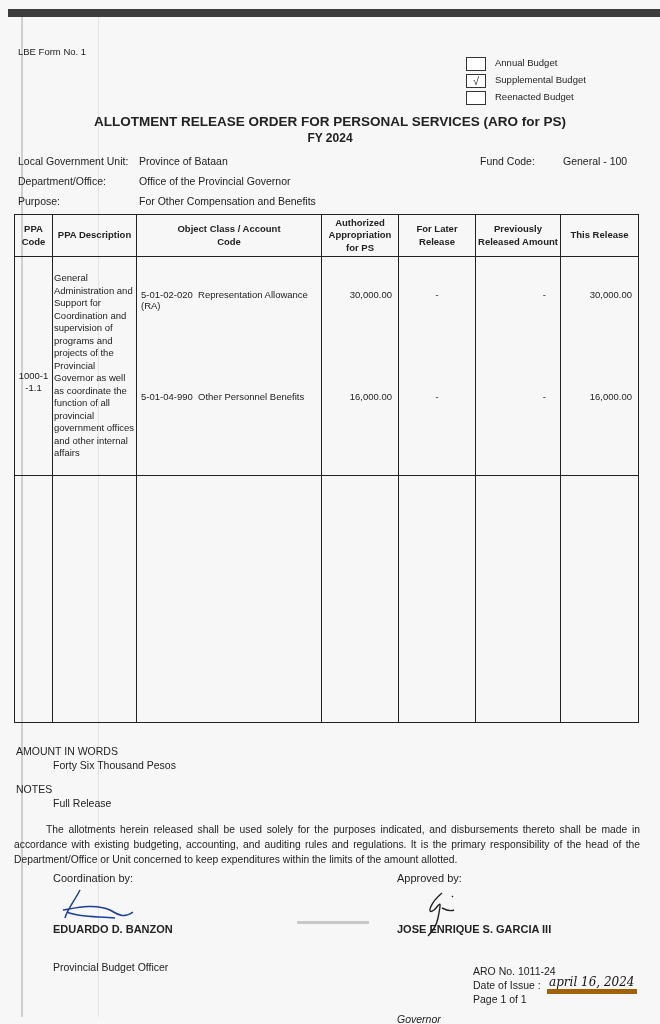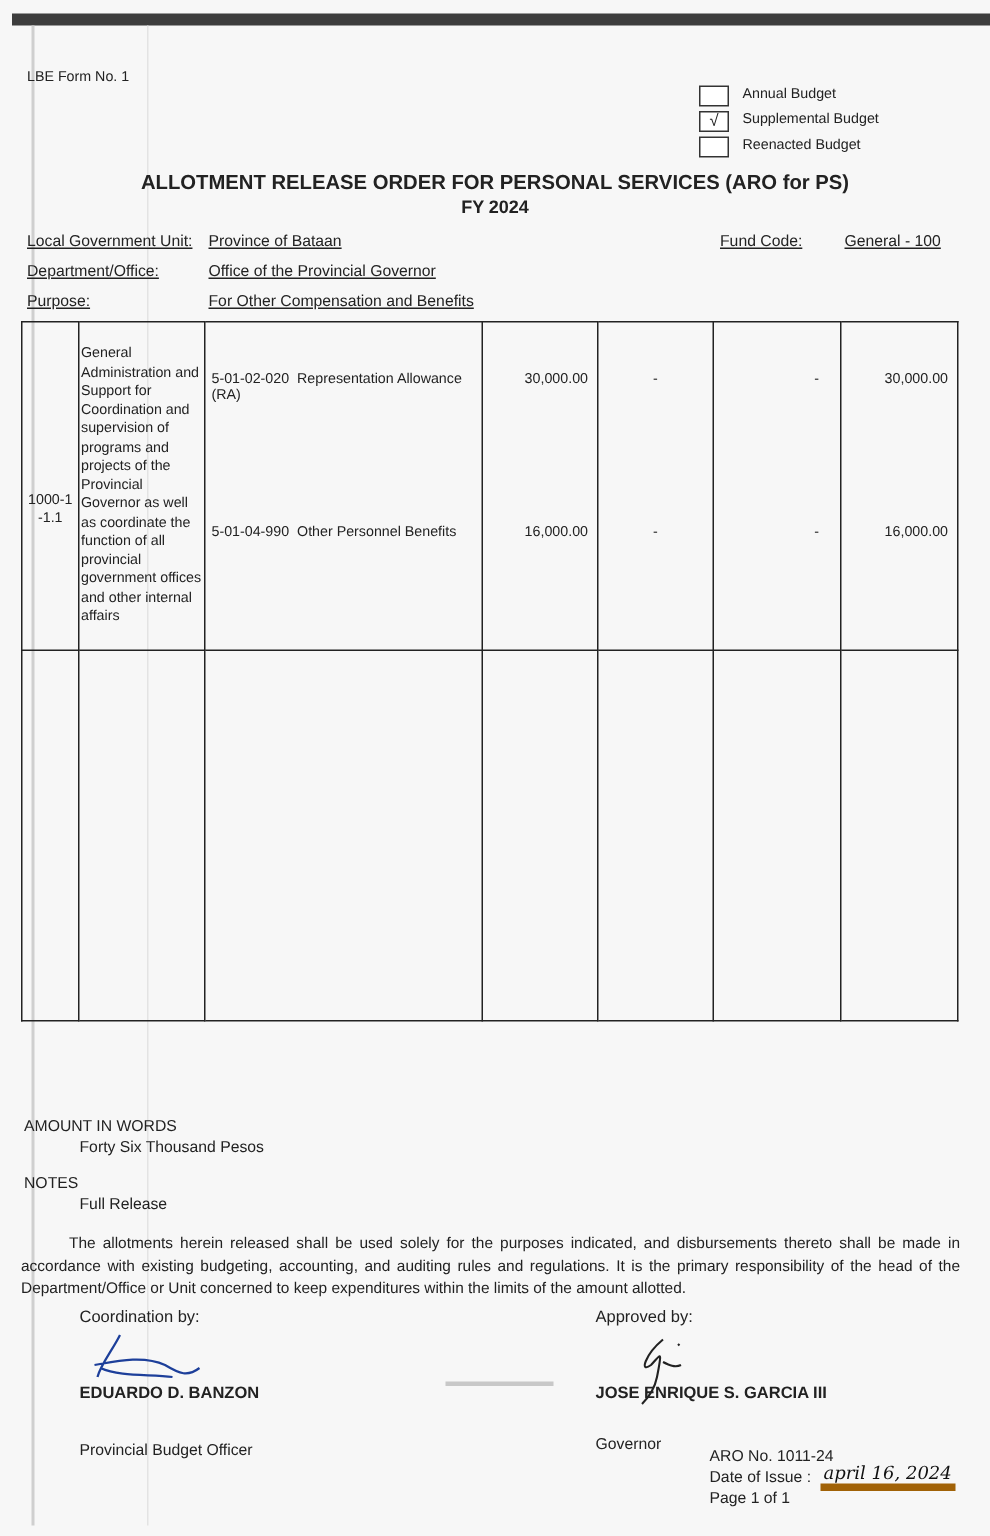--- a/index.html
+++ b/index.html
@@ -7,21 +7,21 @@
   body { position: relative; font-family: "Liberation Sans", sans-serif; color: #222; font-size: 10.5px; }
   .topbar { position: absolute; left: 8px; top: 9px; width: 652px; height: 8px; background: #3d3d3d; }
   .margin-line { position: absolute; left: 21px; top: 17px; width: 2px; height: 1000px; background: #cfcfcf; }
   .margin-line2 { position: absolute; left: 98px; top: 17px; width: 1px; height: 1000px; background: #e3e3e3; }
   .abs { position: absolute; white-space: nowrap; }
   .form-no { left: 18px; top: 46px; font-size: 9.5px; }
   .chk-row { position: absolute; left: 466px; display: flex; }
   .chk-box { width: 20px; height: 14px; border: 1px solid #333; background: #fff; display: flex; align-items: center; justify-content: center; font-size: 11px; line-height: 1; }
   .chk-label { margin-left: 9px; font-size: 9.5px; }
   .title { left: 0; width: 660px; text-align: center; font-weight: bold; font-size: 13.5px; }
-  .meta-label { font-size: 10.5px; text-decoration: underline; }
+  .meta-label { font-size: 10.5px; }
   table.main { position: absolute; left: 14px; top: 214px; width: 624px; border-collapse: collapse; table-layout: fixed; background: transparent; }
   table.main td, table.main th { border: 1.2px solid #222; font-size: 9.5px; vertical-align: middle; }
   table.main th { font-weight: bold; text-align: center; padding: 2px; line-height: 1.3; }
   th.small { font-size: 7.5px; }
   .desc { text-align: left; line-height: 1.32; padding: 8px 1px; font-size: 9.5px; }
   .code { text-align: center; line-height: 1.3; }
   .num { text-align: right; padding-right: 6px; }
   .ctr { text-align: center; }
   .total td { font-weight: bold; height: 25px; }
   .inner-rows { position: relative; height: 218px; }
@@ -68,20 +68,29 @@
   <colgroup>
     <col style="width:38px">
       <col style="width:84px">
       <col style="width:185px">
       <col style="width:77px">
       <col style="width:77px">
       <col style="width:85px">
       <col style="width:78px">
   </colgroup>
   <tbody>
+      <tr style="height:37px;">
+    <th>PPA Code</th>
+    <th>PPA Description</th>
+    <th style="padding:0 40px;">Object Class / Account Code</th>
+    <th class="small">Authorized Appropriation for PS</th>
+    <th style="padding:0 14px;">For Later Release</th>
+    <th>Previously Released Amount</th>
+    <th>This Release</th>
+  </tr>
   <tr style="height:218px;">
     <td class="code">
           <span style="display:block; padding:0 3px; word-break:break-all;margin-top:32px;">1000-1-1.1</span>
         </td>
     <td class="desc">General Administration and Support for Coordination and supervision of programs and projects of the Provincial Governor as well as coordinate the function of all provincial government offices and other internal affairs</td>
     <td style="padding:0;">
       <div class="inner-rows">
         <div class="row-item" style="top:32px; padding-left:4px;">
           <span>5-01-02-020</span>&nbsp;
           <span>Representation Allowance (RA)</span>
@@ -144,18 +153,18 @@
 </svg>
 <div class="abs sig-name" style="left:53px; top:923px;">EDUARDO D. BANZON</div>
 <div class="abs sig-pos" style="left:53px; top:936px;">Provincial Budget Officer</div>
 
 <div class="abs" style="left:297px; top:921px; width:72px; height:3px; background:#c8c8c8;"></div>
 
 <svg class="scribble" style="left:420px; top:888px;" width="40" height="50" viewBox="0 0 40 50">
   <path d="M22 5 C10 15, 6 28, 14 22 C20 16, 22 10, 18 30 C16 40, 10 46, 8 48 M22 20 C26 22, 30 24, 34 22 M32 8 L33 9" fill="none" stroke="#222" stroke-width="1.4"></path>
 </svg>
 <div class="abs sig-name" style="left:397px; top:923px;">JOSE ENRIQUE S. GARCIA III</div>
-<div class="abs sig-pos" style="left:397px; top:932px;">Governor</div>
+<div class="abs sig-pos" style="left:397px; top:988px;font-style:italic;">Governor</div>
 
 <div class="abs" style="left:473px; top:965px; font-size:10.5px;">ARO No. 1011-24</div>
 <div class="abs" style="left:473px; top:979px; font-size:10.5px;">Date of Issue :</div>
 <div class="abs" style="left:547px; top:975px; font-size:12px; font-family: 'DejaVu Serif', serif; font-style:italic; color:#111; border-bottom:5px solid #a16207; padding:0 2px;">april 16, 2024</div>
 <div class="abs" style="left:473px; top:993px; font-size:10.5px;">Page 1 of 1</div>
 
 </body></html>

